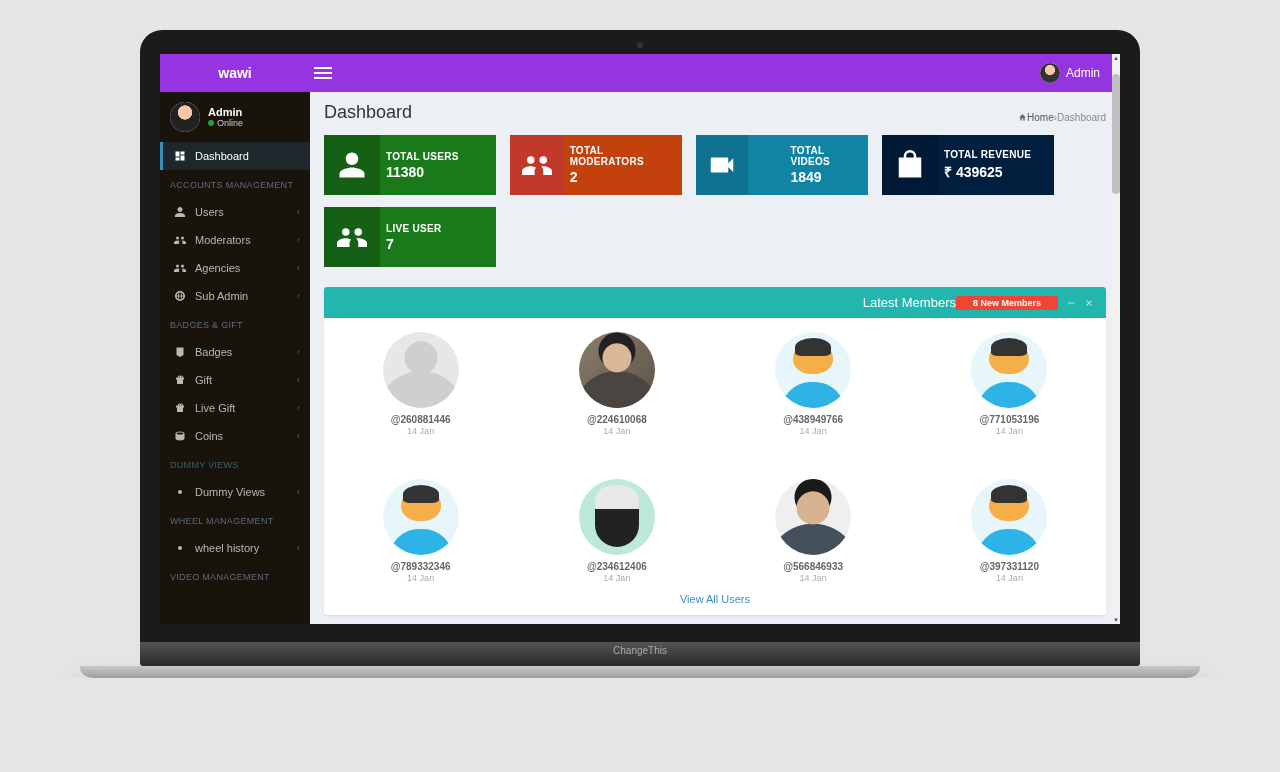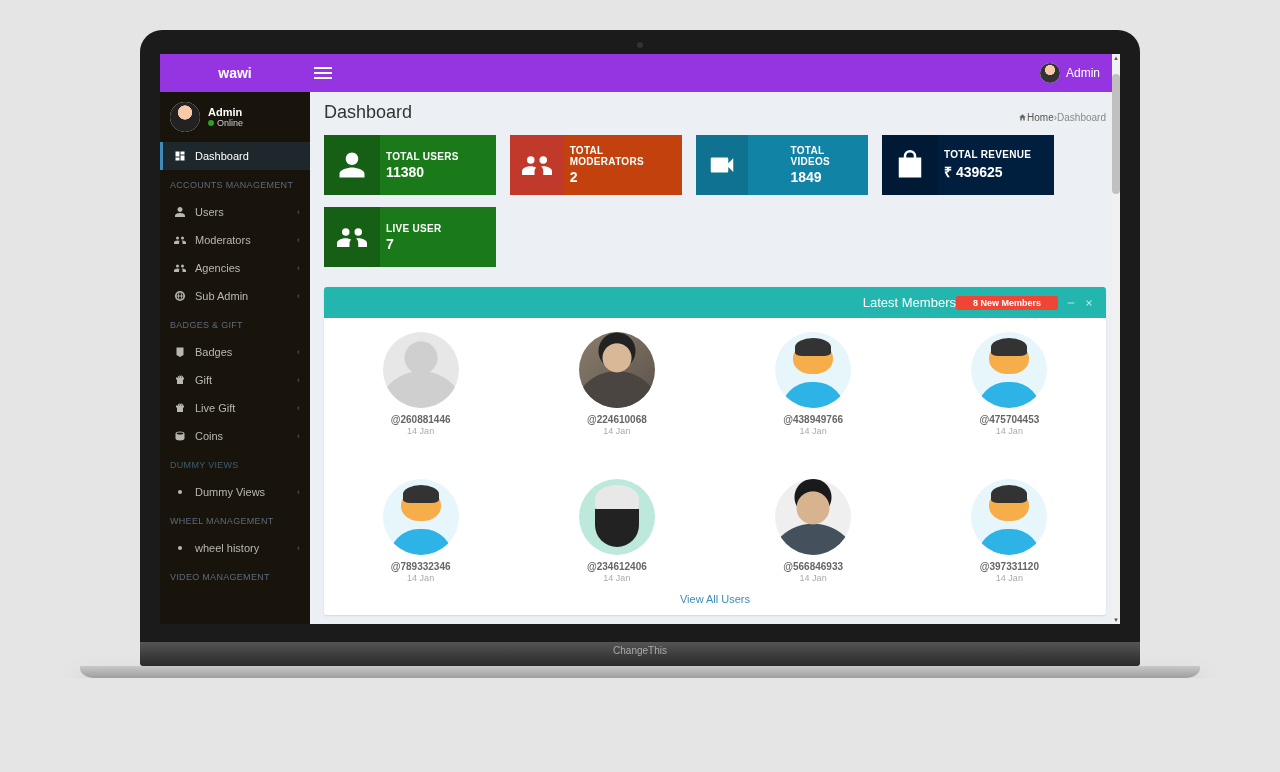--- a/index.html
+++ b/index.html
@@ -456,21 +456,21 @@
                   <div class="pic boy">
                     <div class="hair"></div>
                   </div>
                   <div class="handle">@438949766</div>
                   <div class="date">14 Jan</div>
                 </div>
                 <div class="member">
                   <div class="pic boy">
                     <div class="hair"></div>
                   </div>
-                  <div class="handle">@475704453</div>
+                  <div class="handle">@771053196</div>
                   <div class="date">14 Jan</div>
                 </div>
                 <div class="member">
                   <div class="pic boy">
                     <div class="hair"></div>
                   </div>
                   <div class="handle">@789332346</div>
                   <div class="date">14 Jan</div>
                 </div>
                 <div class="member">

